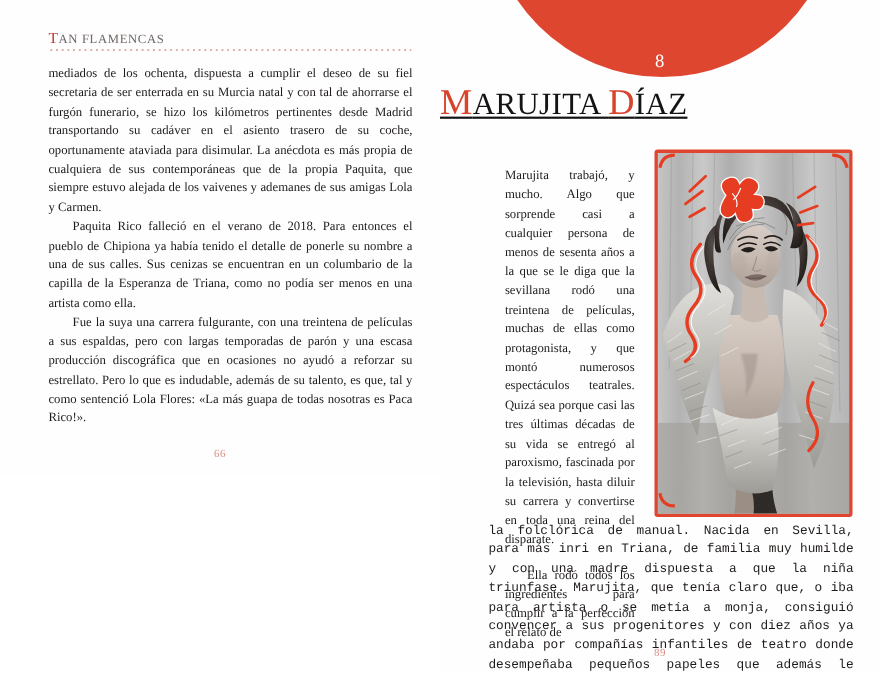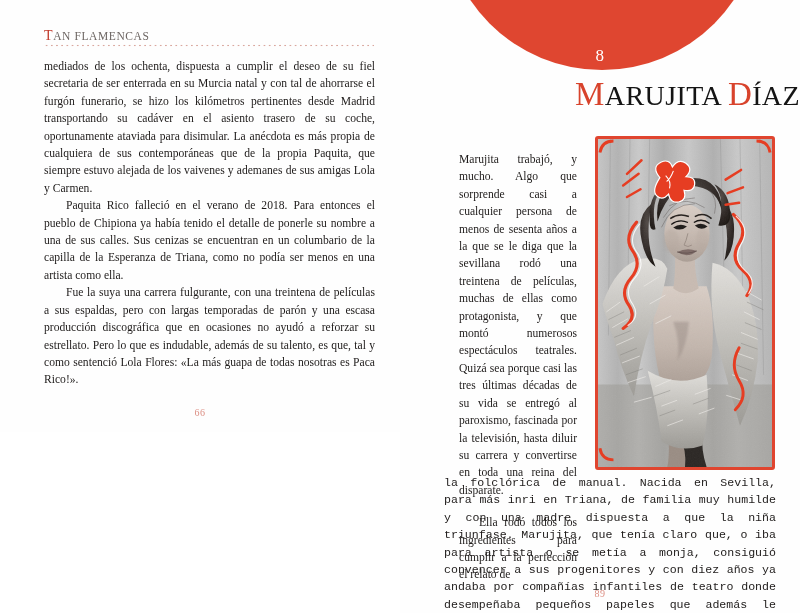--- a/index.html
+++ b/index.html
@@ -119,26 +119,27 @@
     color: #ffffff;
     font-family: "Liberation Serif", "DejaVu Serif", serif;
     letter-spacing: 0.5px;
   }
 
   .chapter-title {
     position: absolute;
     left: 0;
     top: 78px;
     width: 400px;
-    text-align: right;
+    text-align: left;
     font-size: 28px;
     letter-spacing: 0.4px;
     line-height: 32px;
     color: #141414;
     white-space: nowrap;
+    text-decoration: underline;
   }
   .chapter-title .cap {
     color: #d8432c;
     font-size: 33px;
   }
 
   
   .col-narrow {
     position: absolute;
     left: 44px;

